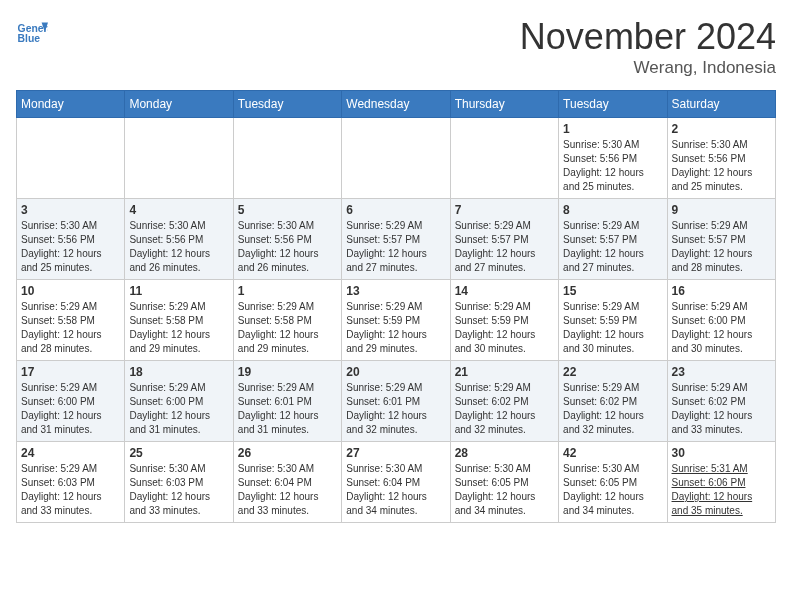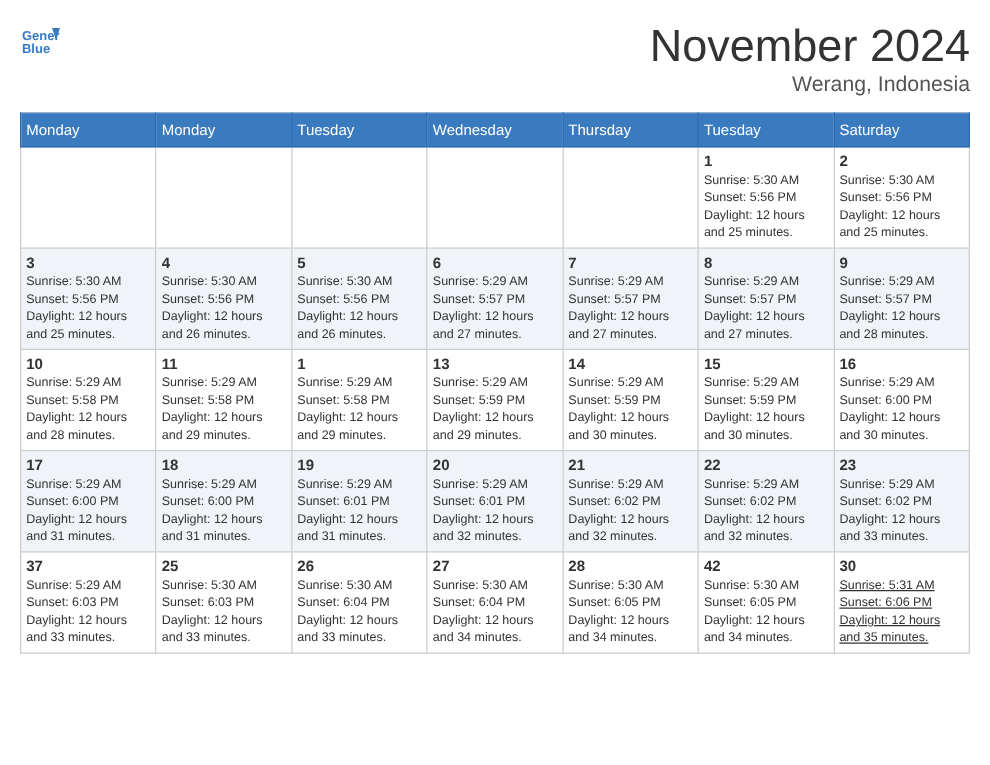--- a/index.html
+++ b/index.html
@@ -283,21 +283,21 @@
         <td>
           <span class="day-num">23</span>
           <div class="day-info" style="white-space: pre-line;">Sunrise: 5:29 AM
 Sunset: 6:02 PM
 Daylight: 12 hours
 and 33 minutes.</div>
         </td>
       </tr>
       <tr class="week-row-odd">
         <td>
-          <span class="day-num">37</span>
+          <span class="day-num">24</span>
           <div class="day-info" style="white-space: pre-line;">Sunrise: 5:29 AM
 Sunset: 6:03 PM
 Daylight: 12 hours
 and 33 minutes.</div>
         </td>
         <td>
           <span class="day-num">25</span>
           <div class="day-info" style="white-space: pre-line;">Sunrise: 5:30 AM
 Sunset: 6:03 PM
 Daylight: 12 hours

